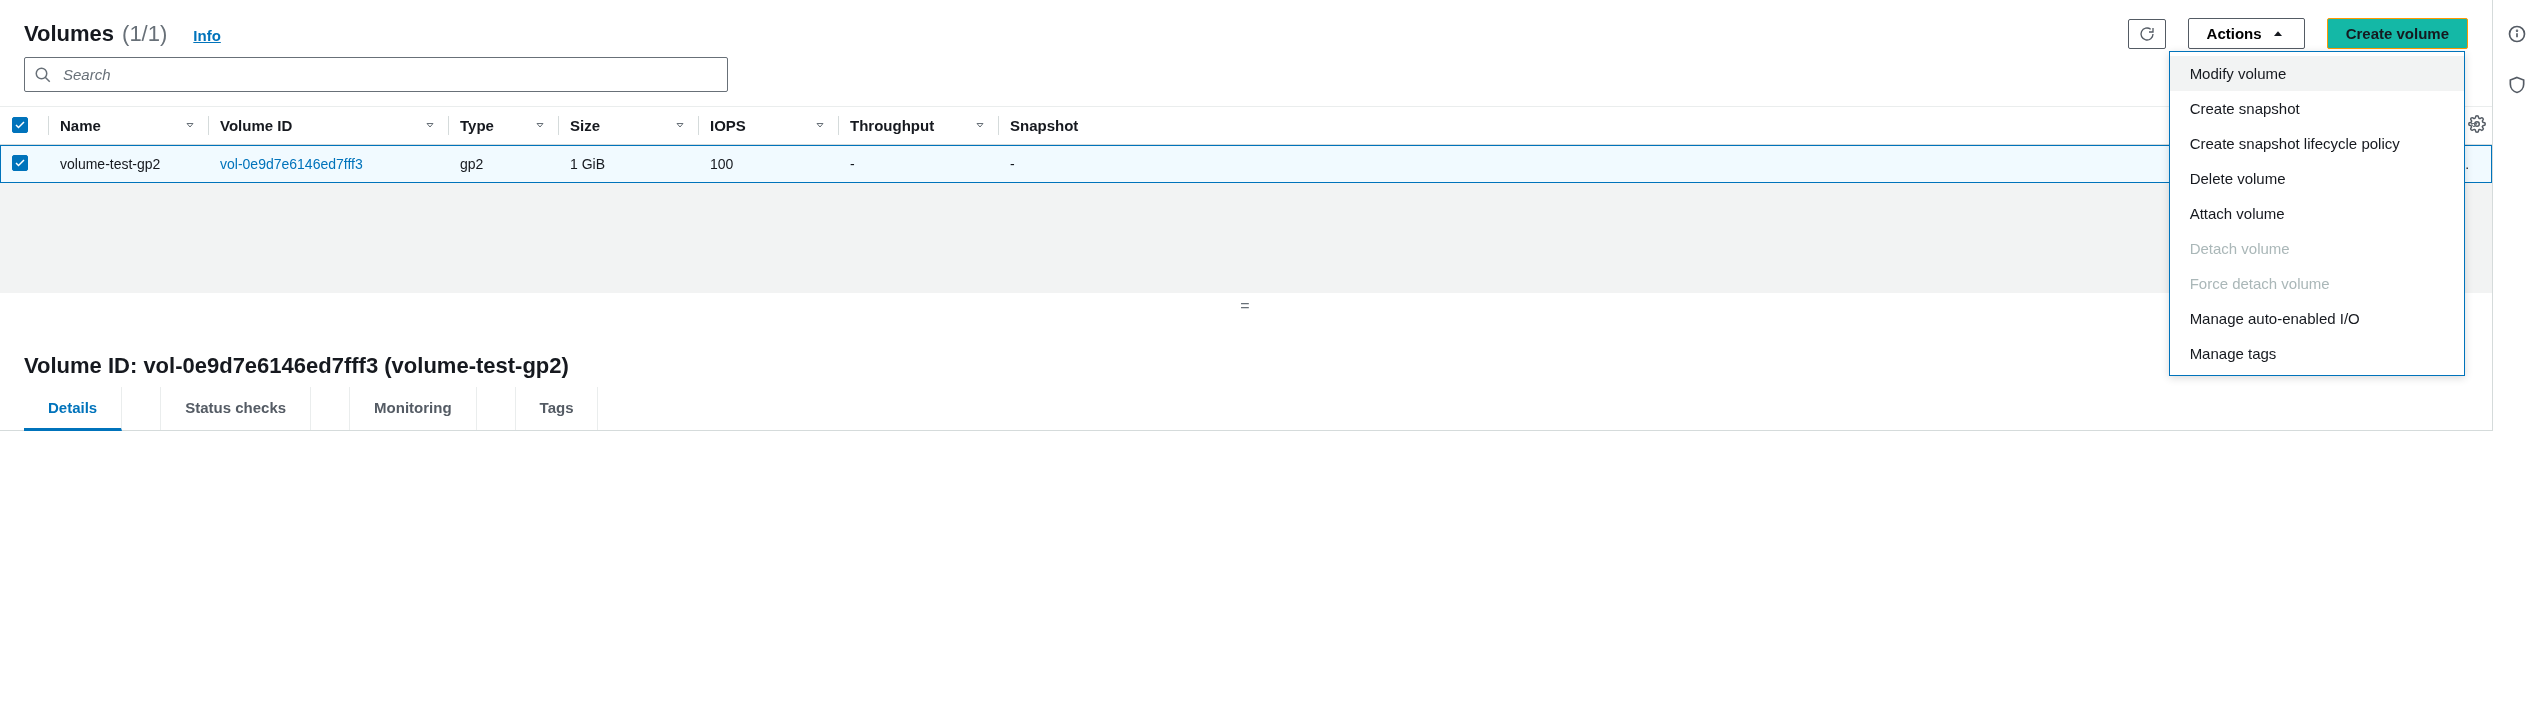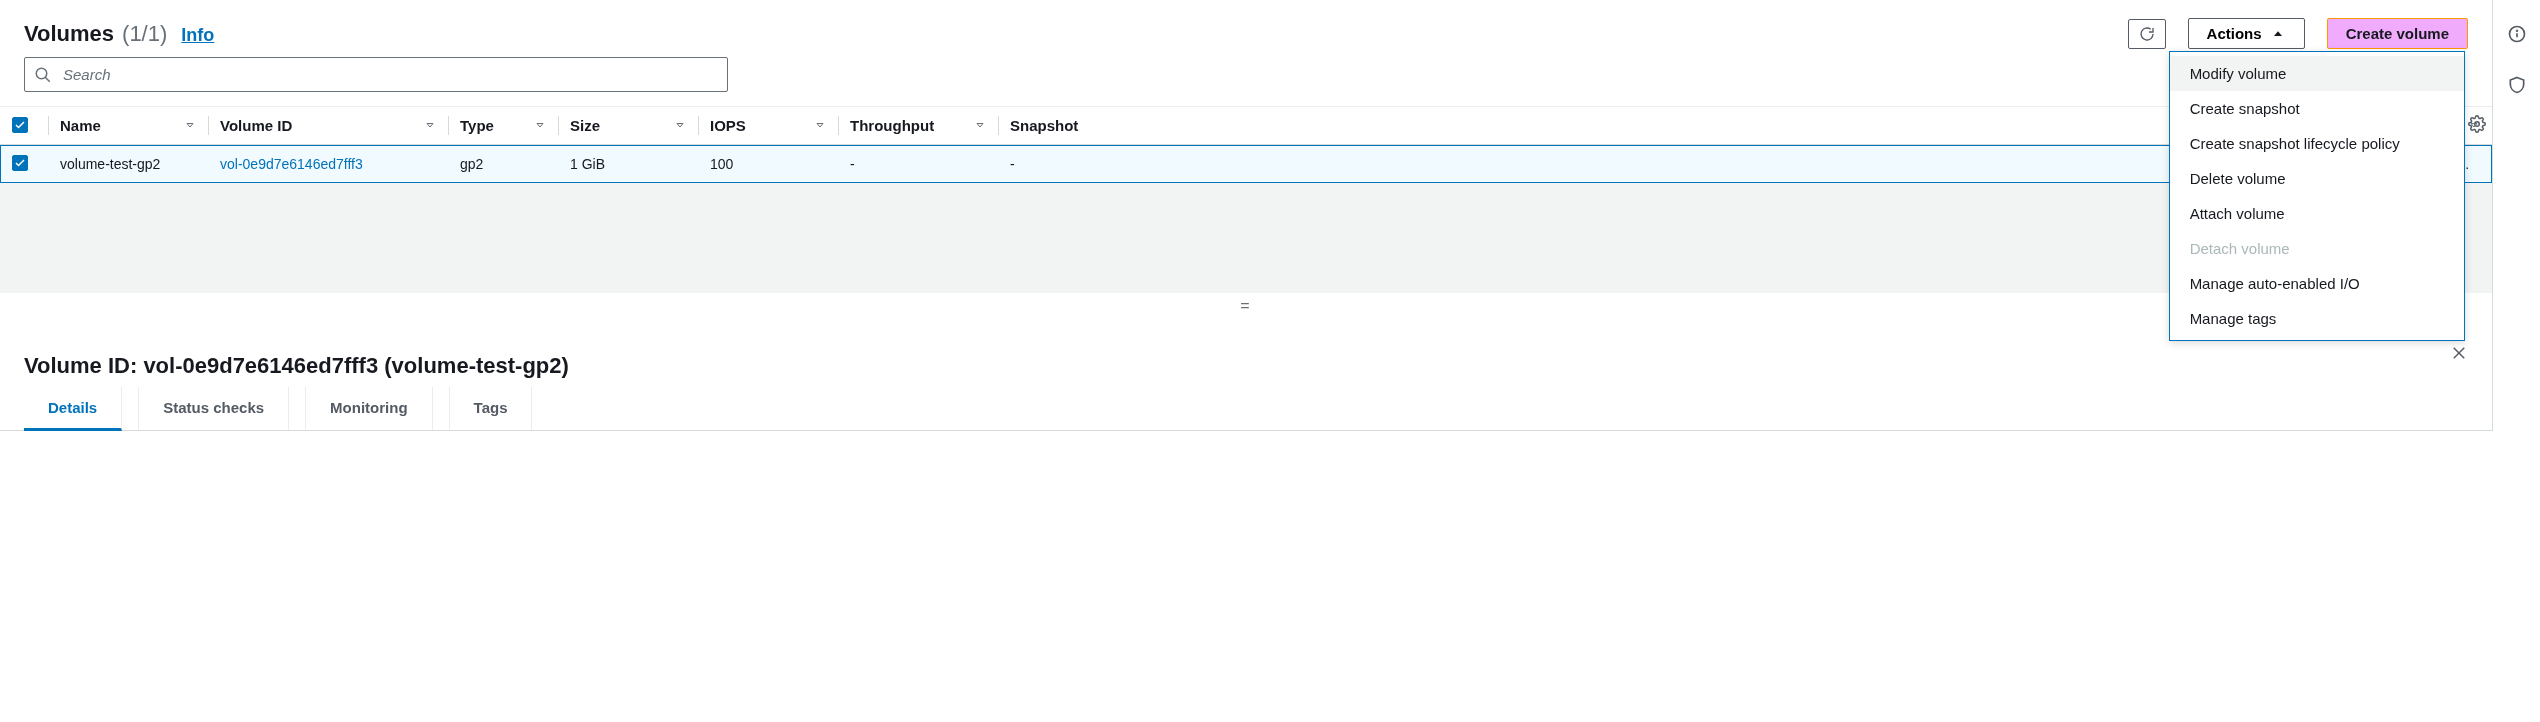--- a/index.html
+++ b/index.html
@@ -6,25 +6,25 @@
   body { background: #ffffff; color: #16191f; font-size: 14px; }
   .page { display: flex; }
   .main { flex: 1; min-width: 0; }
   .right-rail { width: 48px; border-left: 1px solid #d5dbdb; display: flex; flex-direction: column; align-items: center; padding-top: 24px; gap: 28px; }
   .right-rail svg { width: 20px; height: 20px; stroke: #545b64; }
 
   
   .hdr { display: flex; align-items: center; padding: 18px 24px 8px 24px; gap: 22px; }
   .hdr-title { font-size: 22px; font-weight: 700; display: flex; align-items: baseline; gap: 8px; }
   .hdr-title .count { color: #687078; font-weight: 400; }
-  .hdr-title .info { color: #0073bb; font-size: 18px; font-weight: 700; margin-left: 6px; }
+  .hdr-title .info { color: #0073bb; font-size: 15px; font-weight: 700; margin-left: 18px; }
   .hdr-spacer { flex: 1; }
   .btn { border: 1px solid #545b64; background: #fff; padding: 6px 18px; font-size: 15px; font-weight: 700; border-radius: 2px; cursor: pointer; display: inline-flex; align-items: center; gap: 8px; }
   .btn.icon-only { padding: 6px 10px; }
-  .btn.primary { background: #f0abfc; border-color: #ff9900; color: #16191f; }
+  .btn.primary { background: #14b8a6; border-color: #ff9900; color: #16191f; }
   .btn svg { width: 16px; height: 16px; }
 
   
   .search-row { padding: 0 24px 14px 24px; }
   .search { position: relative; width: 704px; max-width: 100%; }
   .search input { width: 100%; padding: 8px 12px 8px 38px; border: 1px solid #687078; border-radius: 2px; font-size: 15px; }
   .search input::placeholder { color: #687078; font-style: italic; }
   .search svg { position: absolute; left: 10px; top: 50%; transform: translateY(-50%); width: 18px; height: 18px; stroke: #687078; }
 
   
@@ -53,21 +53,21 @@
   .details-hdr { display: flex; align-items: center; justify-content: space-between; padding: 10px 24px 8px 24px; }
   .details-hdr h2 { font-size: 22px; font-weight: 700; margin-top: 24px; }
   .close-btn { background: none; border: none; cursor: pointer; }
   .close-btn svg { width: 18px; height: 18px; stroke: #545b64; stroke-width: 2; }
 
   
   .tabs { display: flex; border-bottom: 1px solid #d5dbdb; padding: 0 24px; gap: 16px; }
   .tab { padding: 12px 24px; font-size: 15px; font-weight: 700; color: #545b64; cursor: pointer; border-left: 1px solid #eaeded; border-right: 1px solid #eaeded; background: #fff; }
   .tab:first-child { border-left: none; }
   .tab.active { color: #0073bb; border-bottom: 3px solid #0073bb; margin-bottom: -1px; }
-  .tab:not(.active) { border-left-color: transparent; }
+  .tab:not(.active) { border-left-color: transparent; margin-left: 22px; }
   .tabs .tab + .tab { border-left: 1px solid #eaeded; }
 
   
   .actions-wrap { position: relative; }
   .dropdown { position: absolute; top: 100%; right: -160px; margin-top: 2px; width: 296px; background: #fff; border: 1px solid #0073bb; box-shadow: 0 2px 8px rgba(0,0,0,.15); z-index: 100; padding: 4px 0; }
   .dropdown-item { padding: 9px 20px; font-size: 15px; cursor: pointer; display: flex; align-items: center; justify-content: space-between; }
   .dropdown-item.hover { background: #f2f3f3; }
   .dropdown-item.disabled { color: #aab7b8; cursor: default; }
   .dropdown-item.bold { font-weight: 700; }
   .dropdown-item svg { width: 10px; height: 10px; stroke: #16191f; }
@@ -119,20 +119,23 @@
               <span>Create snapshot lifecycle policy</span>
             </div>
             <div class="dropdown-item">
               <span>Delete volume</span>
             </div>
             <div class="dropdown-item">
               <span>Attach volume</span>
             </div>
             <div class="dropdown-item disabled">
               <span>Detach volume</span>
+            </div>
+            <div class="dropdown-item disabled">
+              <span>Force detach volume</span>
             </div>
             <div class="dropdown-item">
               <span>Manage auto-enabled I/O</span>
             </div>
             <div class="dropdown-item">
               <span>Manage tags</span>
             </div>
           </div>
       </div>
       <button class="btn primary">

